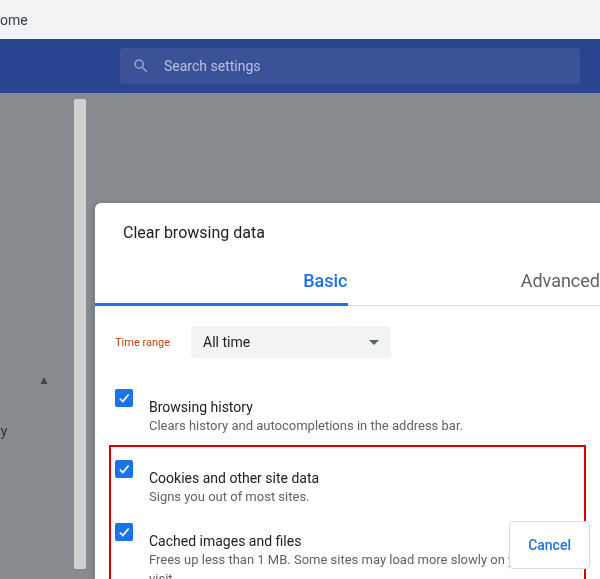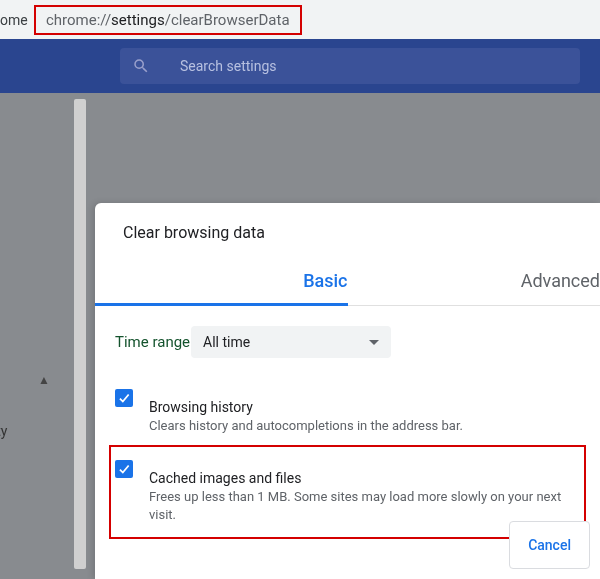--- a/index.html
+++ b/index.html
@@ -6,42 +6,42 @@
   body { width: 600px; height: 579px; overflow: hidden; background: #e8eaed; position: relative; }
 
   
   .addr-wrap { position: absolute; top: 0; left: 0; right: 0; height: 39px; background: #f1f3f4; display: flex; align-items: center; }
   .home-lbl { font-size: 14px; color: #3c4043; padding-left: 0; width: 32px; overflow: hidden; }
   .addr-box { border: 2px solid #d40000; margin-left: 2px; padding: 4px 10px; font-size: 15px; color: #5f6368; background: #f1f3f4; display: inline-block; }
   .addr-box .bold { color: #202124; }
 
   
   .blue-header { position: absolute; top: 39px; left: 0; right: 0; height: 54px; background: #2a458f; display: flex; align-items: center; }
-  .search-wrap { margin-left: 120px; display: flex; align-items: center; width: 460px; height: 36px; background: #3b5299; border-radius: 4px; padding: 0 12px; gap: 16px; }
+  .search-wrap { margin-left: 120px; display: flex; align-items: center; width: 460px; height: 36px; background: #3b5299; border-radius: 4px; padding: 0 12px; }
   .search-icon { width: 18px; height: 18px; fill: #9aa0cc; margin-right: 14px; }
   .search-input { background: transparent; border: none; outline: none; color: #fff; font-size: 14px; flex: 1; }
   .search-input::placeholder { color: #b7c0e0; }
 
   
   .grey { position: absolute; top: 93px; left: 0; right: 0; bottom: 0; background: #888b8f; }
   .scroll-track { position: absolute; top: 6px; left: 74px; width: 12px; height: 470px; background: #d0d0d0; border-radius: 2px; }
   .scroll-up { position: absolute; top: 6px; left: 74px; width: 12px; text-align:center; font-size:10px; color:#555;}
   .sidebar-collapse { position: absolute; top: 280px; left: 30px; width: 28px; height: 22px; text-align: center; color: #444; font-size: 12px; }
   .sidebar-text { position: absolute; top: 330px; left: -12px; font-size: 14px; color: #333; }
 
   
   .dialog { position: absolute; top: 110px; left: 95px; right: 0; bottom: 0; background: #fff; border-top-left-radius: 6px; box-shadow: -2px 0 6px rgba(0,0,0,0.15); padding: 20px 0 0 0; }
   .dlg-title { font-size: 16px; color: #202124; padding: 0 20px 18px 28px; }
   .tabs { display: flex; border-bottom: 1px solid #e0e0e0; }
   .tab { flex: 1; text-align: right; font-size: 18px; padding: 10px 0 12px 0; color: #5f6368; cursor: pointer; }
   .tab.active { color: #1a73e8; font-weight: 500; border-bottom: 3px solid #1a73e8; margin-bottom: -1px; }
 
   .body { padding: 20px 20px 0 20px; }
   .range-row { display: flex; align-items: center; margin-bottom: 22px; }
-  .range-lbl { font-size: 15px; color: #14532d; width: 76px; }
+  .range-lbl { font-size: 11px; color: #c2410c; width: 76px; }
   .select { flex: 0 0 200px; height: 32px; background: #f1f3f4; border-radius: 4px; display: flex; align-items: center; justify-content: space-between; padding: 0 12px; font-size: 14px; color: #202124; cursor: pointer; }
   .select .caret { width: 0; height: 0; border-left: 5px solid transparent; border-right: 5px solid transparent; border-top: 5px solid #5f6368; }
 
   .opt { display: flex; padding: 8px 0; }
   .chk { width: 18px; height: 18px; border-radius: 2px; background: #1a73e8; margin-right: 16px; margin-top: 1px; flex-shrink: 0; display: flex; align-items: center; justify-content: center; cursor: pointer; }
   .chk svg { width: 14px; height: 14px; fill: none; stroke: #fff; stroke-width: 3; }
   .opt-txt { flex: 1; margin-top: 11px; }
   .opt-title { font-size: 14px; color: #202124; margin-bottom: 2px; }
   .opt-desc { font-size: 13px; color: #5f6368; line-height: 1.4; }
 
@@ -51,23 +51,20 @@
   .btn { height: 48px; padding: 0 18px; border-radius: 4px; font-size: 14px; font-weight: 500; cursor: pointer; display: flex; align-items: center; justify-content: center; }
   .btn-cancel { background: #fff; border: 1px solid #dadce0; color: #1a73e8; }
   .btn-clear { background: #1a73e8; border: 1px solid #1a73e8; color: #fff; }
   .btn-clear-wrap { border: 2px solid #d40000; padding: 2px; }
 </style>
 </head>
 <body>
 
 <div class="addr-wrap">
   <div class="home-lbl">ome</div>
-  <div class="addr-box">
-    <span>chrome://</span><span class="bold">settings</span><span>/clearBrowserData</span>
-  </div>
 </div>
 
 <div class="blue-header">
   <div class="search-wrap">
     <svg class="search-icon" viewBox="0 0 24 24">
         <path d="M15.5 14h-.79l-.28-.27A6.471 6.471 0 0016 9.5 6.5 6.5 0 109.5 16c1.61 0 3.09-.59 4.23-1.57l.27.28v.79l5 4.99L20.49 19l-4.99-5zm-6 0C7.01 14 5 11.99 5 9.5S7.01 5 9.5 5 14 7.01 14 9.5 11.99 14 9.5 14z" fill="#9aa0cc"></path>
       </svg>
     <input class="search-input" placeholder="Search settings" style="">
   </div>
 </div>
@@ -100,20 +97,31 @@
               <polyline points="5 13 10 18 20 6"></polyline>
             </svg>
           </div>
         <div class="opt-txt">
           <div class="opt-title">Browsing history</div>
           <div class="opt-desc">Clears history and autocompletions in the address bar.</div>
         </div>
       </div>
 
       <div class="redbox">
+        <div class="opt">
+          <div class="chk">
+              <svg viewBox="0 0 24 24">
+                <polyline points="5 13 10 18 20 6"></polyline>
+              </svg>
+            </div>
+          <div class="opt-txt">
+            <div class="opt-title">Cookies and other site data</div>
+            <div class="opt-desc">Signs you out of most sites.</div>
+          </div>
+        </div>
 
         <div class="opt">
           <div class="chk">
               <svg viewBox="0 0 24 24">
                 <polyline points="5 13 10 18 20 6"></polyline>
               </svg>
             </div>
           <div class="opt-txt">
             <div class="opt-title">Cached images and files</div>
             <div class="opt-desc">Frees up less than 1 MB. Some sites may load more slowly on your next visit.</div>

